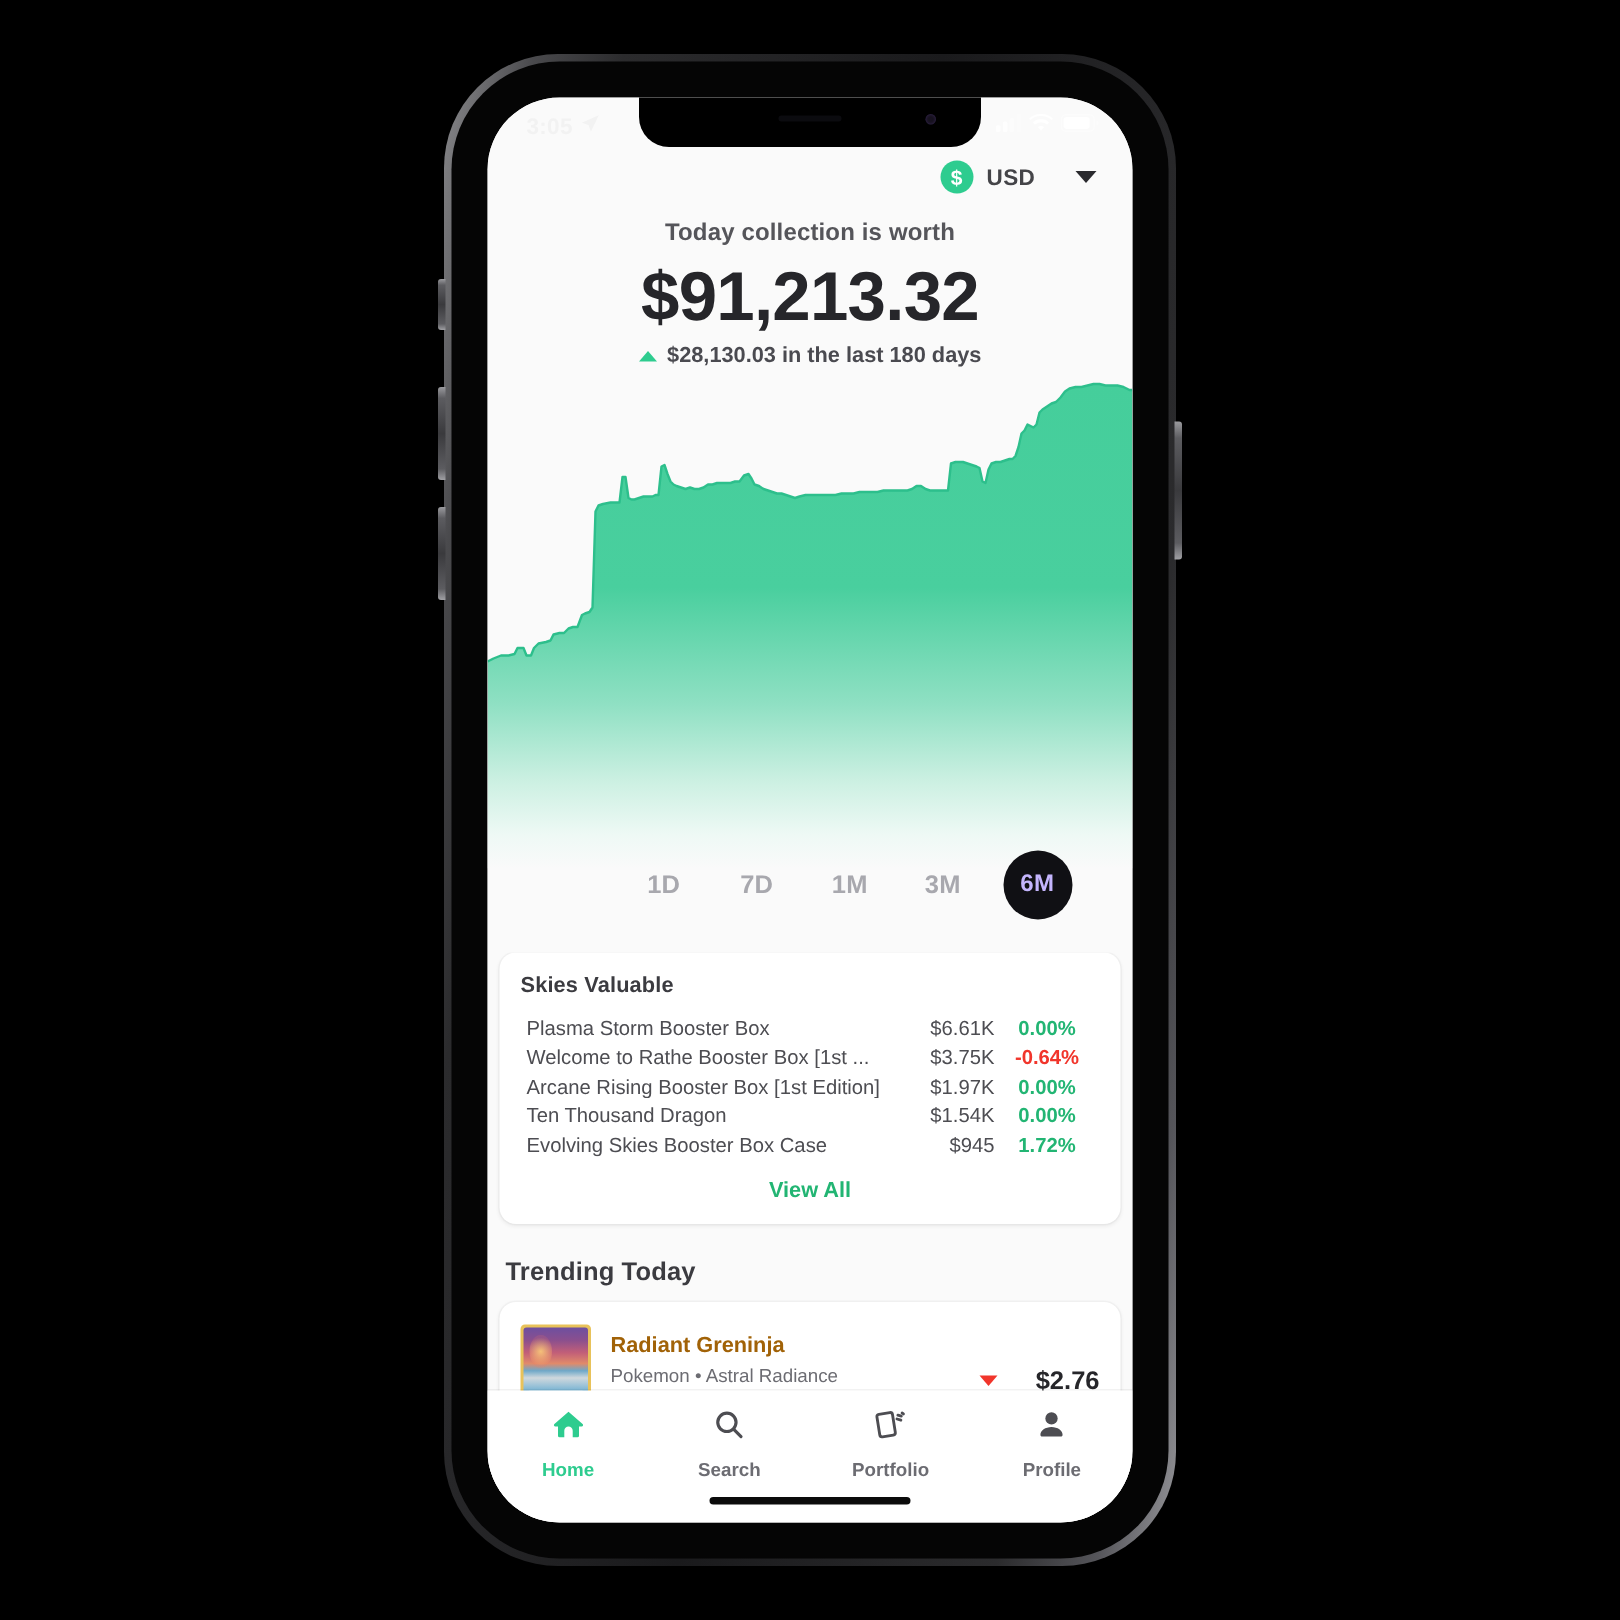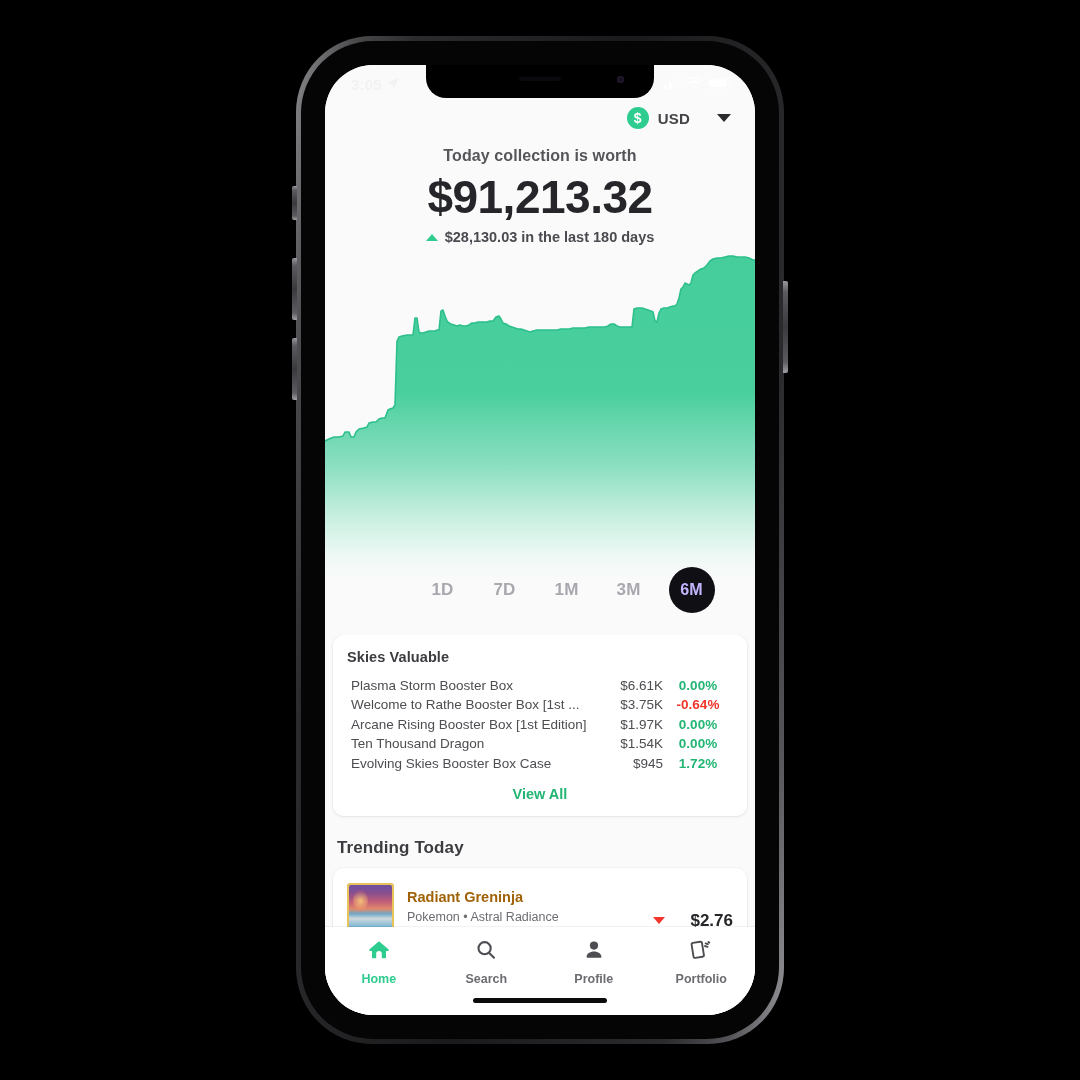--- a/index.html
+++ b/index.html
@@ -537,38 +537,38 @@
             <svg width="24" height="24" viewBox="0 0 24 24" fill="none" stroke="#4d4d52" stroke-width="2.1" stroke-linecap="round" aria-hidden="true">
               <circle cx="10.6" cy="10.2" r="6.1"></circle>
               <line x1="15.2" y1="14.9" x2="20" y2="19.7"></line>
             </svg>
           </span>
           <span class="tab-label">Search</span>
         </div>
 
         <div class="tab">
           <span>
-            <svg width="24" height="24" viewBox="0 0 24 24" fill="#4d4d52" aria-hidden="true">
-              <circle cx="12" cy="7.6" r="4.1"></circle>
-              <path d="M12 13.4c-4.1 0-7.4 2.4-7.4 5.3 0 .6.5 1 1.1 1h12.6c.6 0 1.1-.4 1.1-1 0-2.9-3.3-5.3-7.4-5.3Z"></path>
-            </svg>
-          </span>
-          <span class="tab-label">Profile</span>
-        </div>
-
-        <div class="tab">
-          <span>
             <svg width="26" height="24" viewBox="0 0 26 24" fill="none" stroke="#4d4d52" stroke-width="1.9" stroke-linejoin="round" aria-hidden="true">
               <rect x="4.5" y="4.2" width="10.5" height="15.2" rx="1.6" transform="rotate(-9 9.7 11.8)"></rect>
               <path d="M17.6 5.4 19.9 6.1" stroke-linecap="round"></path>
               <path d="M17.0 8.0 19.6 8.8" stroke-linecap="round"></path>
               <path d="M20.4 4.0 21.3 4.6" stroke-linecap="round"></path>
             </svg>
           </span>
           <span class="tab-label">Portfolio</span>
+        </div>
+
+        <div class="tab">
+          <span>
+            <svg width="24" height="24" viewBox="0 0 24 24" fill="#4d4d52" aria-hidden="true">
+              <circle cx="12" cy="7.6" r="4.1"></circle>
+              <path d="M12 13.4c-4.1 0-7.4 2.4-7.4 5.3 0 .6.5 1 1.1 1h12.6c.6 0 1.1-.4 1.1-1 0-2.9-3.3-5.3-7.4-5.3Z"></path>
+            </svg>
+          </span>
+          <span class="tab-label">Profile</span>
         </div>
 
         <div class="home-indicator"></div>
       </div>
 
     </div>
 
     <div class="notch">
       <span class="speaker"></span>
       <span class="camera"></span>

